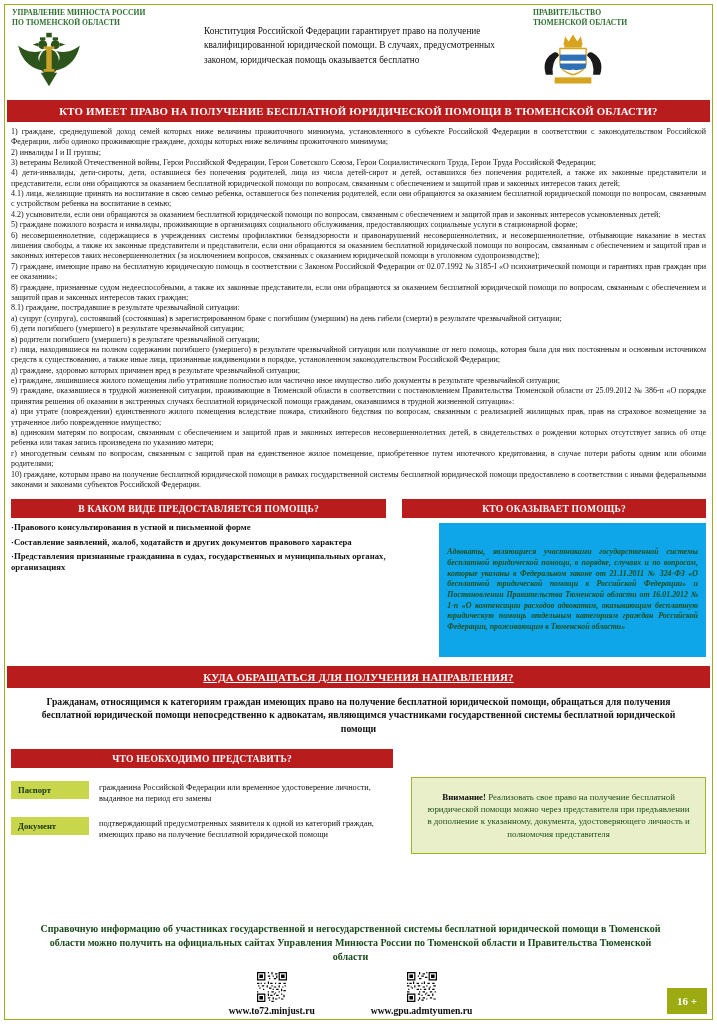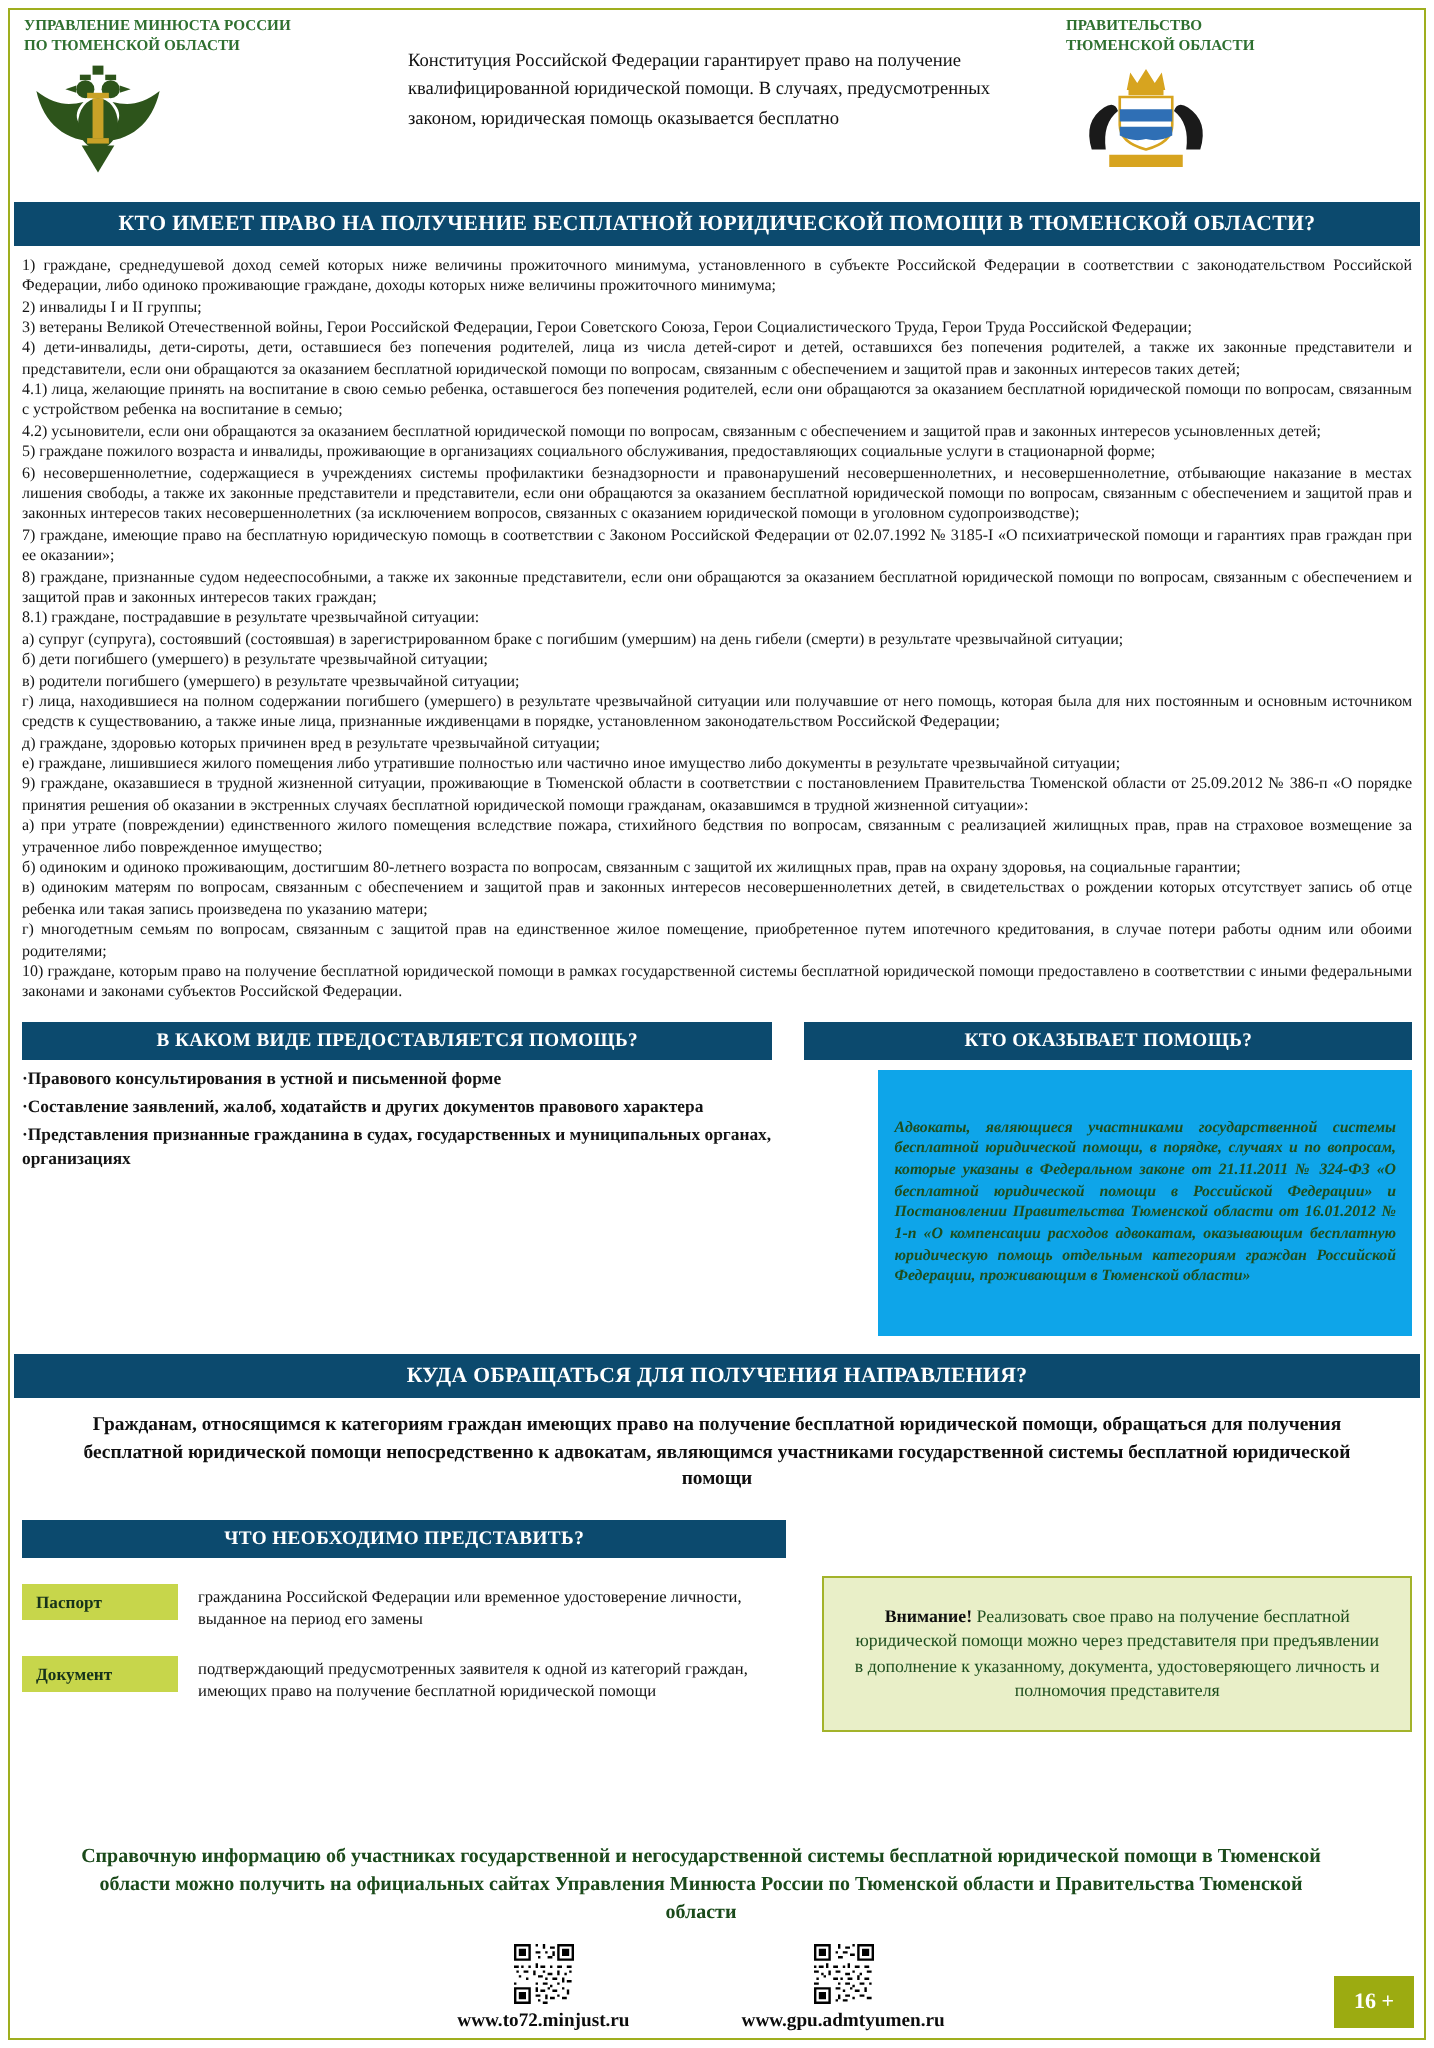--- a/index.html
+++ b/index.html
@@ -17,21 +17,21 @@
   .org { width:172px; text-align:left; }
   .org-name { color:#2f7030; font-weight:bold; font-size:7.6px; line-height:1.3; }
   .org svg { margin-top:3px; }
   .intro {
     flex:1; padding:16px 26px 0 20px; font-size:9.3px; line-height:1.55;
     text-align:left; color:#101010;
   }
 
   
   .banner {
-    background:#0c4a6e; color:#ffffff; font-weight:bold; text-align:center;
+    background:#b91c1c; color:#ffffff; font-weight:bold; text-align:center;
     font-size:10.8px; padding:5px 4px; letter-spacing:.2px;
   }
   .banner-main { margin:7px 7px 0 7px; }
   .banner-small { font-size:9.6px; padding:4px 3px; }
 
   
   .body-text { margin:5px 11px 0 11px; }
   .body-item { font-size:8px; line-height:1.3; text-align:justify; color:#141414; }
 
   
@@ -39,21 +39,21 @@
   .col-left { width:54%; }
   .col-right { flex:1; }
   .forms-list { margin-top:4px; }
   .forms-item { font-weight:bold; font-size:8.7px; line-height:1.3; margin-top:3px; color:#141414; }
   .provider-box {
     margin-top:5px; background:#0ea5e9; color:#1d4d1d; font-weight:bold; font-style:italic;
     font-size:7.9px; line-height:1.35; text-align:justify; padding:24px 8px;margin-left:37px;
   }
 
   
-  .banner-referral { margin:9px 7px 0 7px; }
+  .banner-referral { margin:9px 7px 0 7px;text-decoration:underline; }
   .referral-text {
     margin:7px 28px 0 28px; text-align:center; font-weight:bold;
     font-size:9.7px; line-height:1.4; color:#101010;
   }
 
   
   .docs { display:flex; gap:18px; margin:13px 11px 0 11px; }
   .docs-left { width:55%; }
   .doc-row { display:flex; gap:10px; margin-top:13px; align-items:flex-start; }
   .chip {
@@ -156,21 +156,20 @@
       <p class="body-item">8) граждане, признанные судом недееспособными, а также их законные представители, если они обращаются за оказанием бесплатной юридической помощи по вопросам, связанным с обеспечением и защитой прав и законных интересов таких граждан;</p>
       <p class="body-item">8.1) граждане, пострадавшие в результате чрезвычайной ситуации:</p>
       <p class="body-item">а) супруг (супруга), состоявший (состоявшая) в зарегистрированном браке с погибшим (умершим) на день гибели (смерти) в результате чрезвычайной ситуации;</p>
       <p class="body-item">б) дети погибшего (умершего) в результате чрезвычайной ситуации;</p>
       <p class="body-item">в) родители погибшего (умершего) в результате чрезвычайной ситуации;</p>
       <p class="body-item">г) лица, находившиеся на полном содержании погибшего (умершего) в результате чрезвычайной ситуации или получавшие от него помощь, которая была для них постоянным и основным источником средств к существованию, а также иные лица, признанные иждивенцами в порядке, установленном законодательством Российской Федерации;</p>
       <p class="body-item">д) граждане, здоровью которых причинен вред в результате чрезвычайной ситуации;</p>
       <p class="body-item">е) граждане, лишившиеся жилого помещения либо утратившие полностью или частично иное имущество либо документы в результате чрезвычайной ситуации;</p>
       <p class="body-item">9) граждане, оказавшиеся в трудной жизненной ситуации, проживающие в Тюменской области в соответствии с постановлением Правительства Тюменской области от 25.09.2012 № 386-п «О порядке принятия решения об оказании в экстренных случаях бесплатной юридической помощи гражданам, оказавшимся в трудной жизненной ситуации»:</p>
       <p class="body-item">а) при утрате (повреждении) единственного жилого помещения вследствие пожара, стихийного бедствия по вопросам, связанным с реализацией жилищных прав, прав на страховое возмещение за утраченное либо поврежденное имущество;</p>
-      <p class="body-item">б) одиноким и одиноко проживающим, достигшим 80-летнего возраста по вопросам, связанным с защитой их жилищных прав, прав на охрану здоровья, на социальные гарантии;</p>
       <p class="body-item">в) одиноким матерям по вопросам, связанным с обеспечением и защитой прав и законных интересов несовершеннолетних детей, в свидетельствах о рождении которых отсутствует запись об отце ребенка или такая запись произведена по указанию матери;</p>
       <p class="body-item">г) многодетным семьям по вопросам, связанным с защитой прав на единственное жилое помещение, приобретенное путем ипотечного кредитования, в случае потери работы одним или обоими родителями;</p>
       <p class="body-item">10) граждане, которым право на получение бесплатной юридической помощи в рамках государственной системы бесплатной юридической помощи предоставлено в соответствии с иными федеральными законами и законами субъектов Российской Федерации.</p>
     </div>
 
   <div class="cols">
     <div class="col-left">
       <div class="banner banner-small">В КАКОМ ВИДЕ ПРЕДОСТАВЛЯЕТСЯ ПОМОЩЬ?</div>
       <div class="forms-list">
           <p class="forms-item">·Правового консультирования в устной и письменной форме</p>

